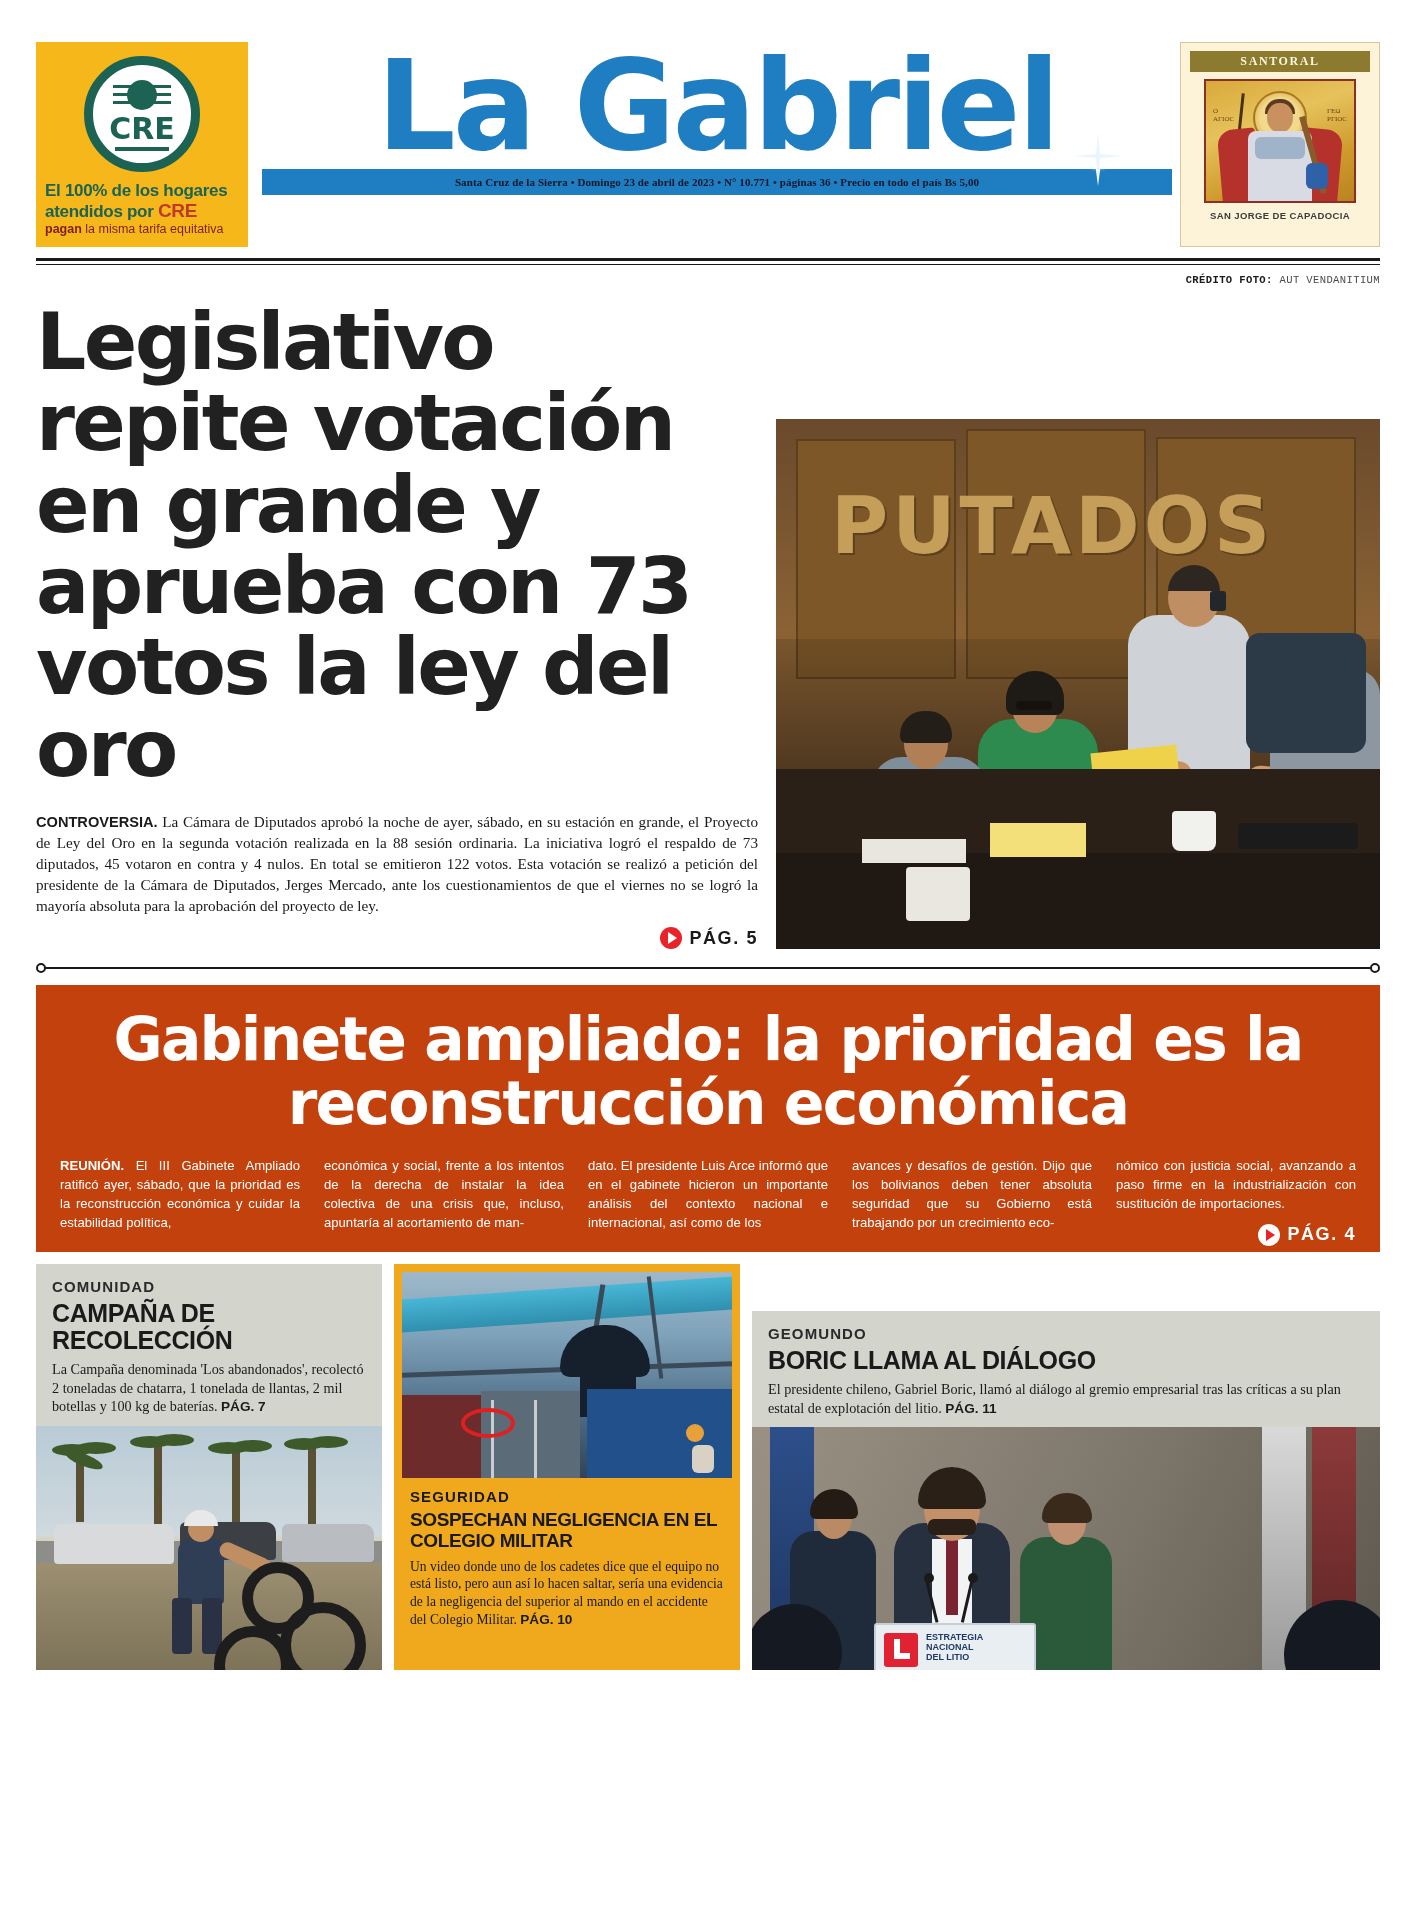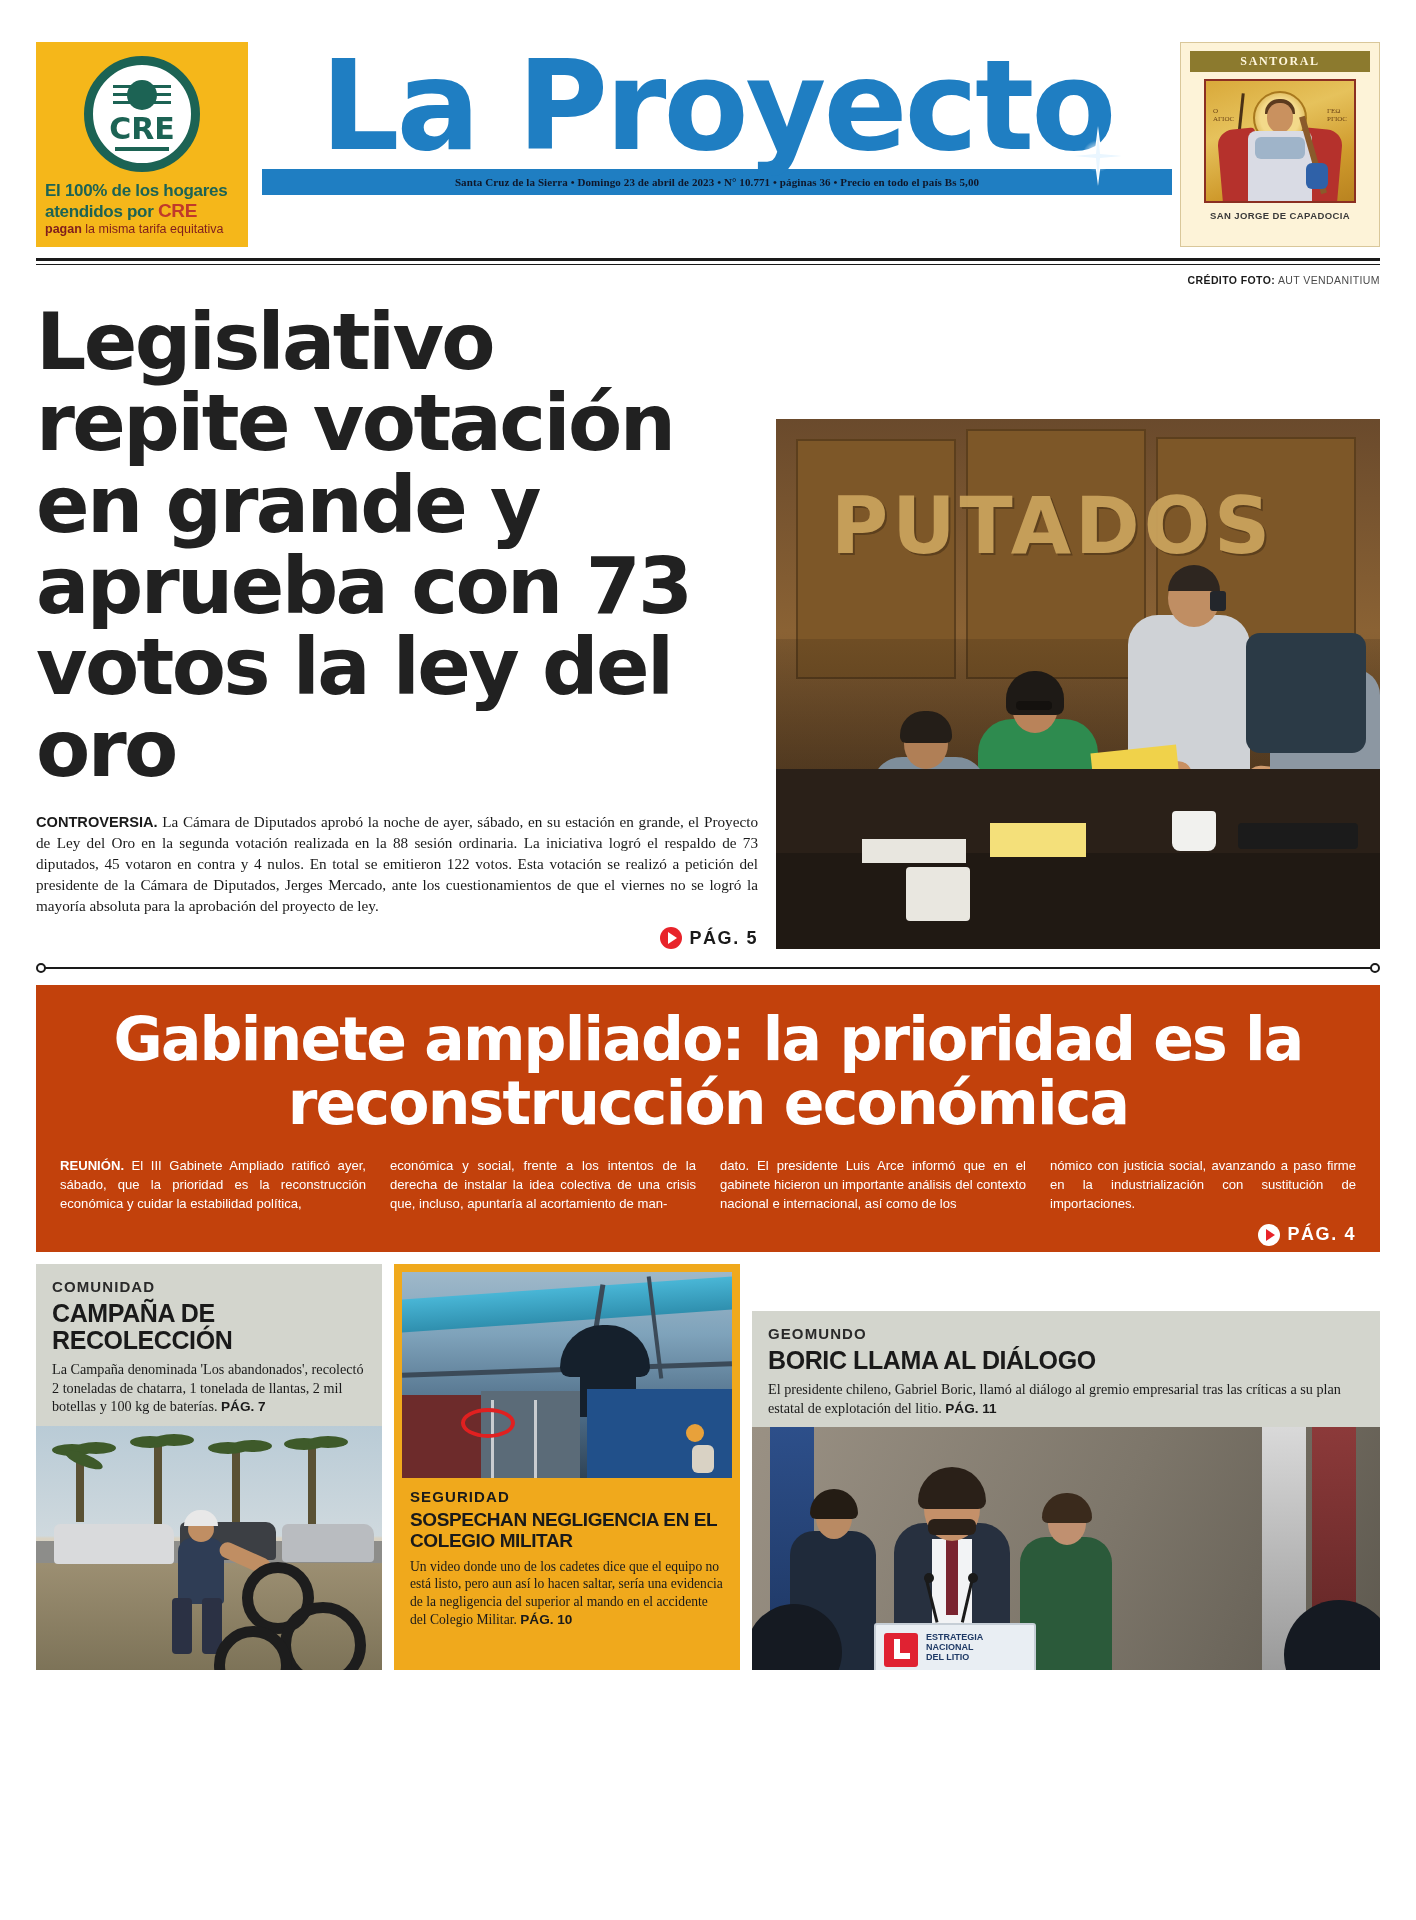--- a/index.html
+++ b/index.html
@@ -157,20 +157,21 @@
   }
 
   
   .rule-thick { height: 3px; background: #1a1a1a; margin-top: 11px; }
   .rule-thin { height: 1px; background: #1a1a1a; margin-top: 3px; }
 
   
   .credit {
     text-align: right; font-size: 10.5px; color: #4a4a4a; margin-top: 9px;
     letter-spacing: 0.4px;
+    font-family: Liberation Mono, monospace;
   }
   .credit b { color: #1a1a1a; font-weight: bold; }
 
   .lead { display: flex; gap: 18px; margin-top: 16px; align-items: flex-end; }
   .lead-left { flex: 1 1 auto; width: 700px; }
   .lead-head {
     font-family: "DejaVu Sans", sans-serif;
     font-weight: bold;
     font-size: 79px;
     line-height: 1.03;
@@ -313,21 +314,21 @@
       </div>
       <div class="cre-text">
         <div class="cre-l1">El 100% de los hogares</div>
         <div class="cre-l2"><span>atendidos por </span><b>CRE</b></div>
         <div class="cre-l3"><b>pagan</b><span> la misma tarifa equitativa</span></div>
       </div>
     </div>
 
     <div class="title-block">
       <div class="paper-name">
-        <span>La Proyecto</span>
+        <span>La Gabriel</span>
         <span class="star">
           <svg width="60" height="60" viewBox="0 0 60 60">
             <defs>
                 <radialGradient id="sg" cx="50%" cy="50%" r="50%">
               <stop offset="0%" stop-color="#ffffff"></stop>
                   <stop offset="40%" stop-color="#ffffff" stop-opacity=".85"></stop>
               <stop offset="100%" stop-color="#ffffff" stop-opacity="0"></stop>
                 </radialGradient>
               </defs>
             <circle cx="30" cy="30" r="16" fill="url(#sg)"></circle>
@@ -431,20 +432,21 @@
   </div>
 
   <div class="redbox">
     <h2>Gabinete ampliado: la prioridad es la reconstrucción económica</h2>
     <div class="red-cols">
       <div class="red-col">
         <span class="kick">REUNIÓN.</span><span> El III Gabinete Ampliado ratificó ayer, sábado, que la prioridad es la reconstrucción económica y cuidar la estabilidad política,</span>
       </div>
       <div class="red-col">económica y social, frente a los intentos de la derecha de instalar la idea colectiva de una crisis que, incluso, apuntaría al acortamiento de man-</div>
       <div class="red-col">dato. El presidente Luis Arce informó que en el gabinete hicieron un importante análisis del contexto nacional e internacional, así como de los</div>
+      <div class="red-col">avances y desafíos de gestión. Dijo que los bolivianos deben tener absoluta seguridad que su Gobierno está trabajando por un crecimiento eco-</div>
       <div class="red-col">
         <span>nómico con justicia social, avanzando a paso firme en la industrialización con sustitución de importaciones.</span>
         <span class="pag-ref">
           <span class="tri-wrap">
               <span class="t"></span>
             </span>
           <span class="pag-text">PÁG.  4</span>
         </span>
       </div>
     </div>

